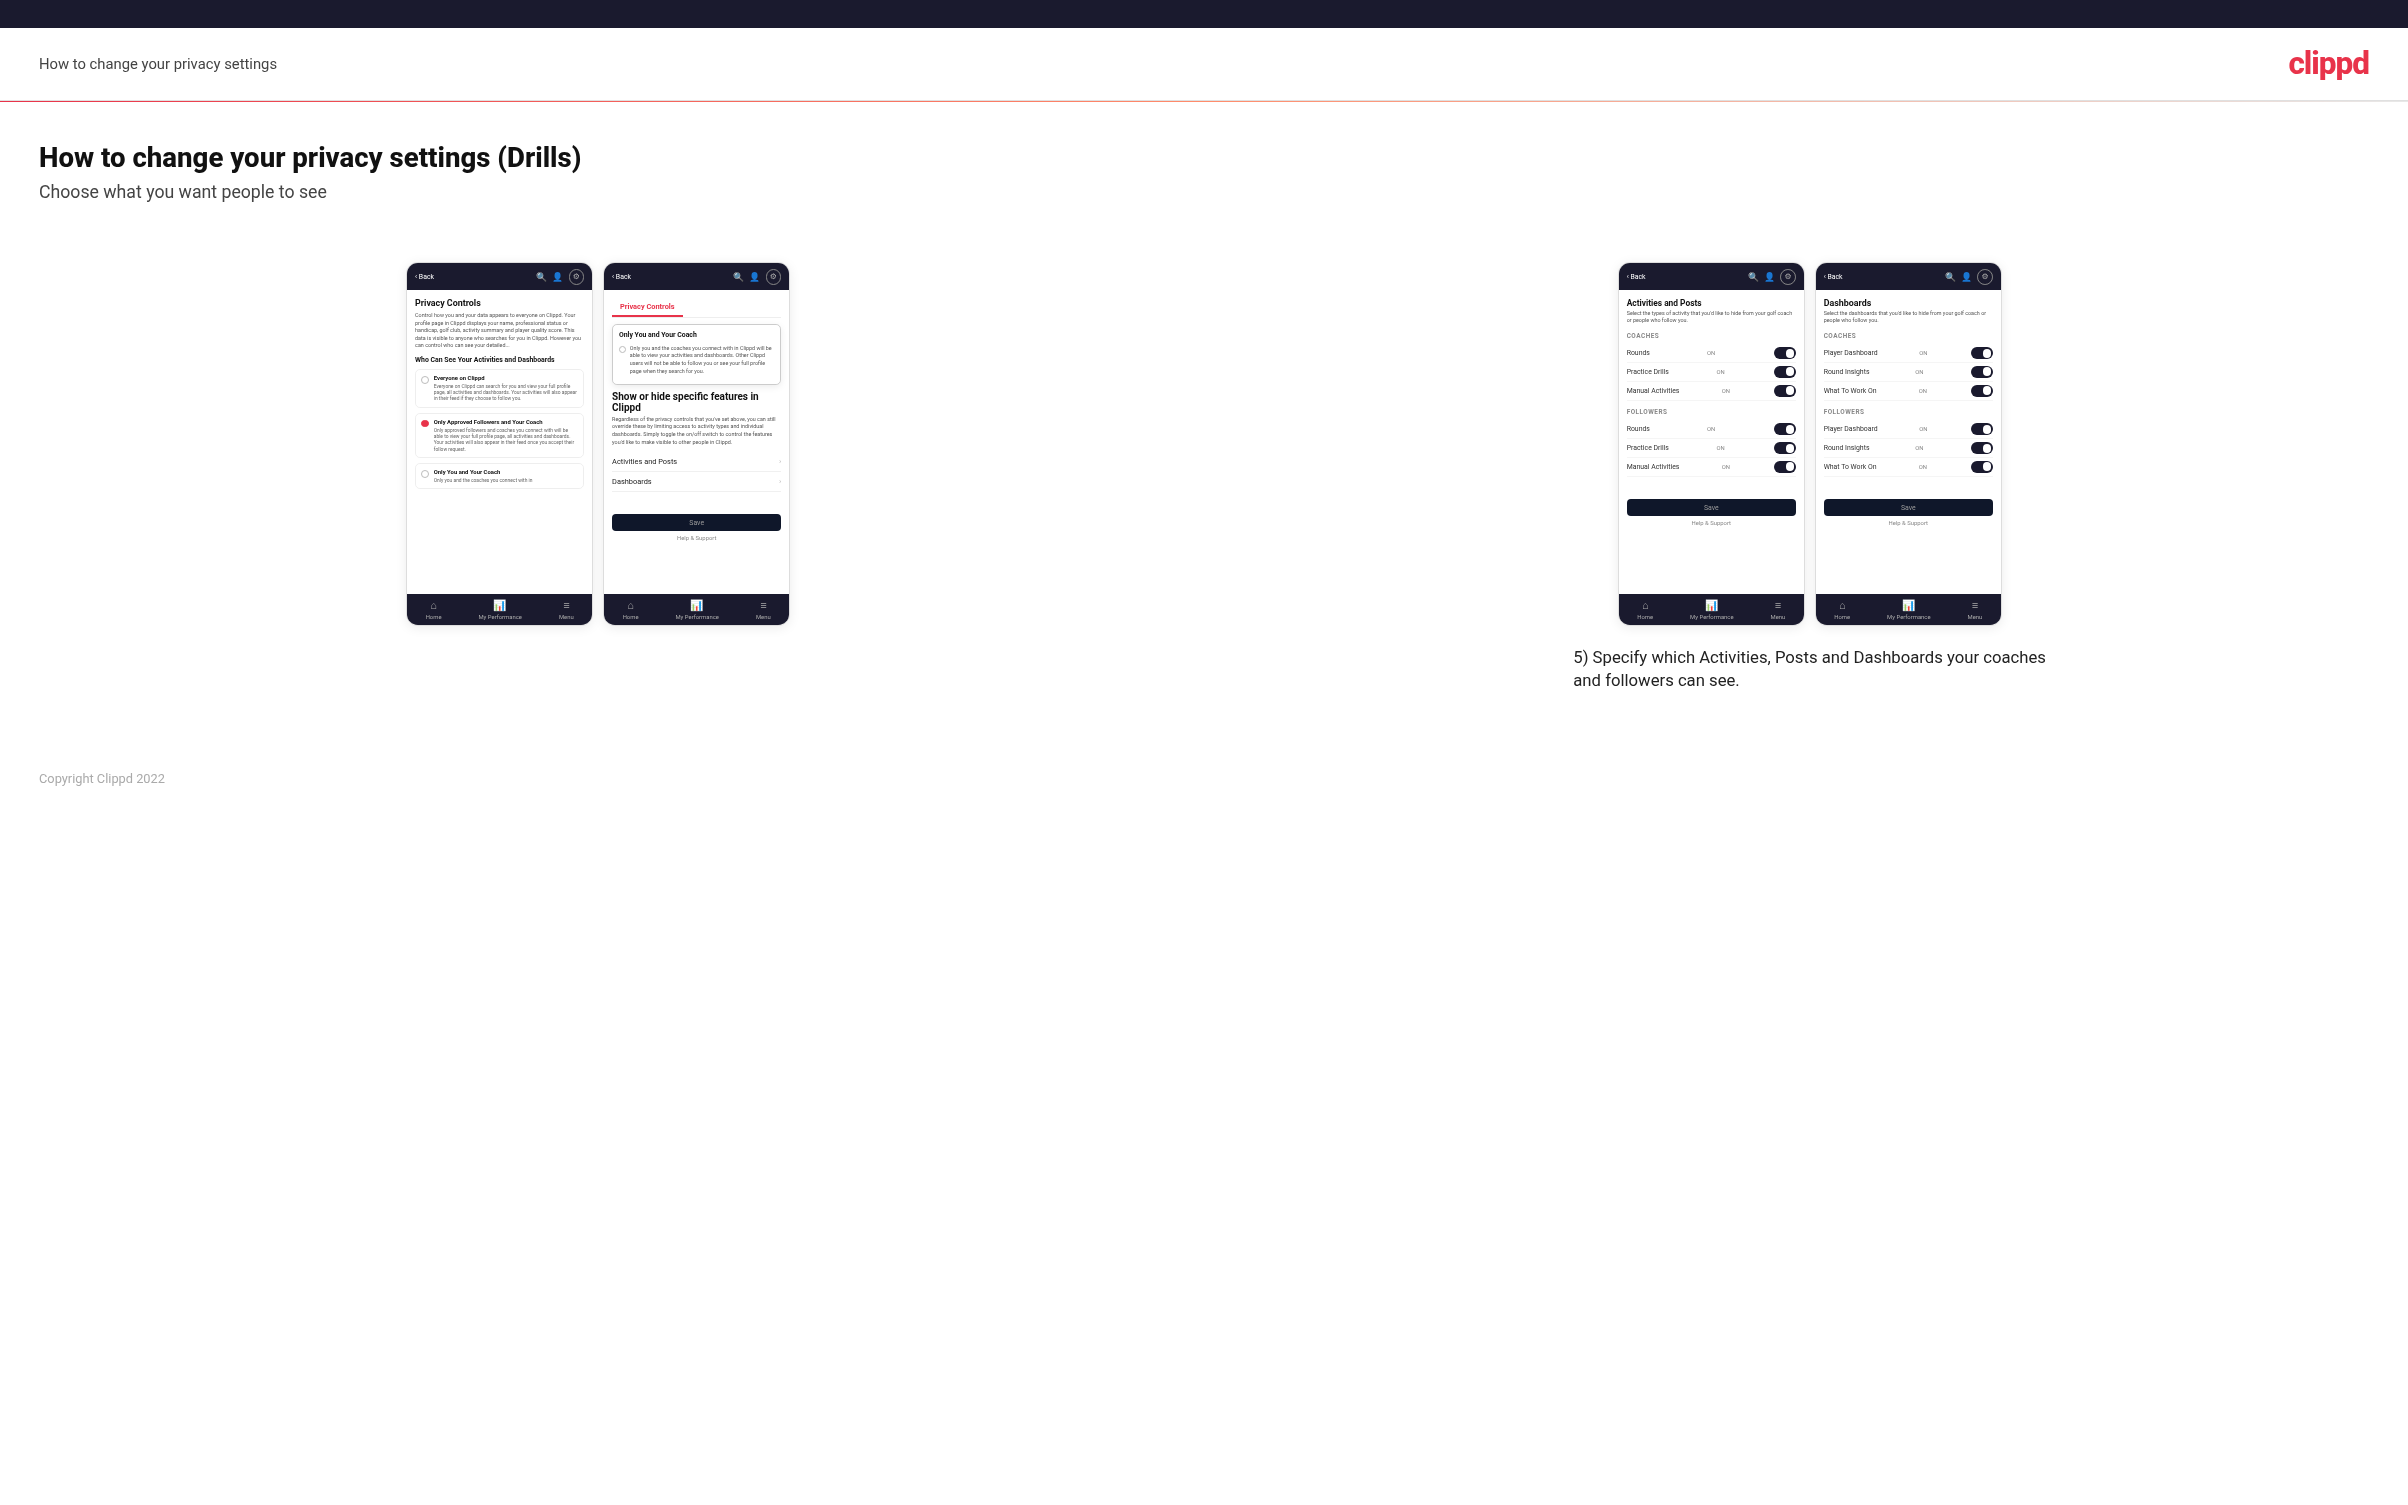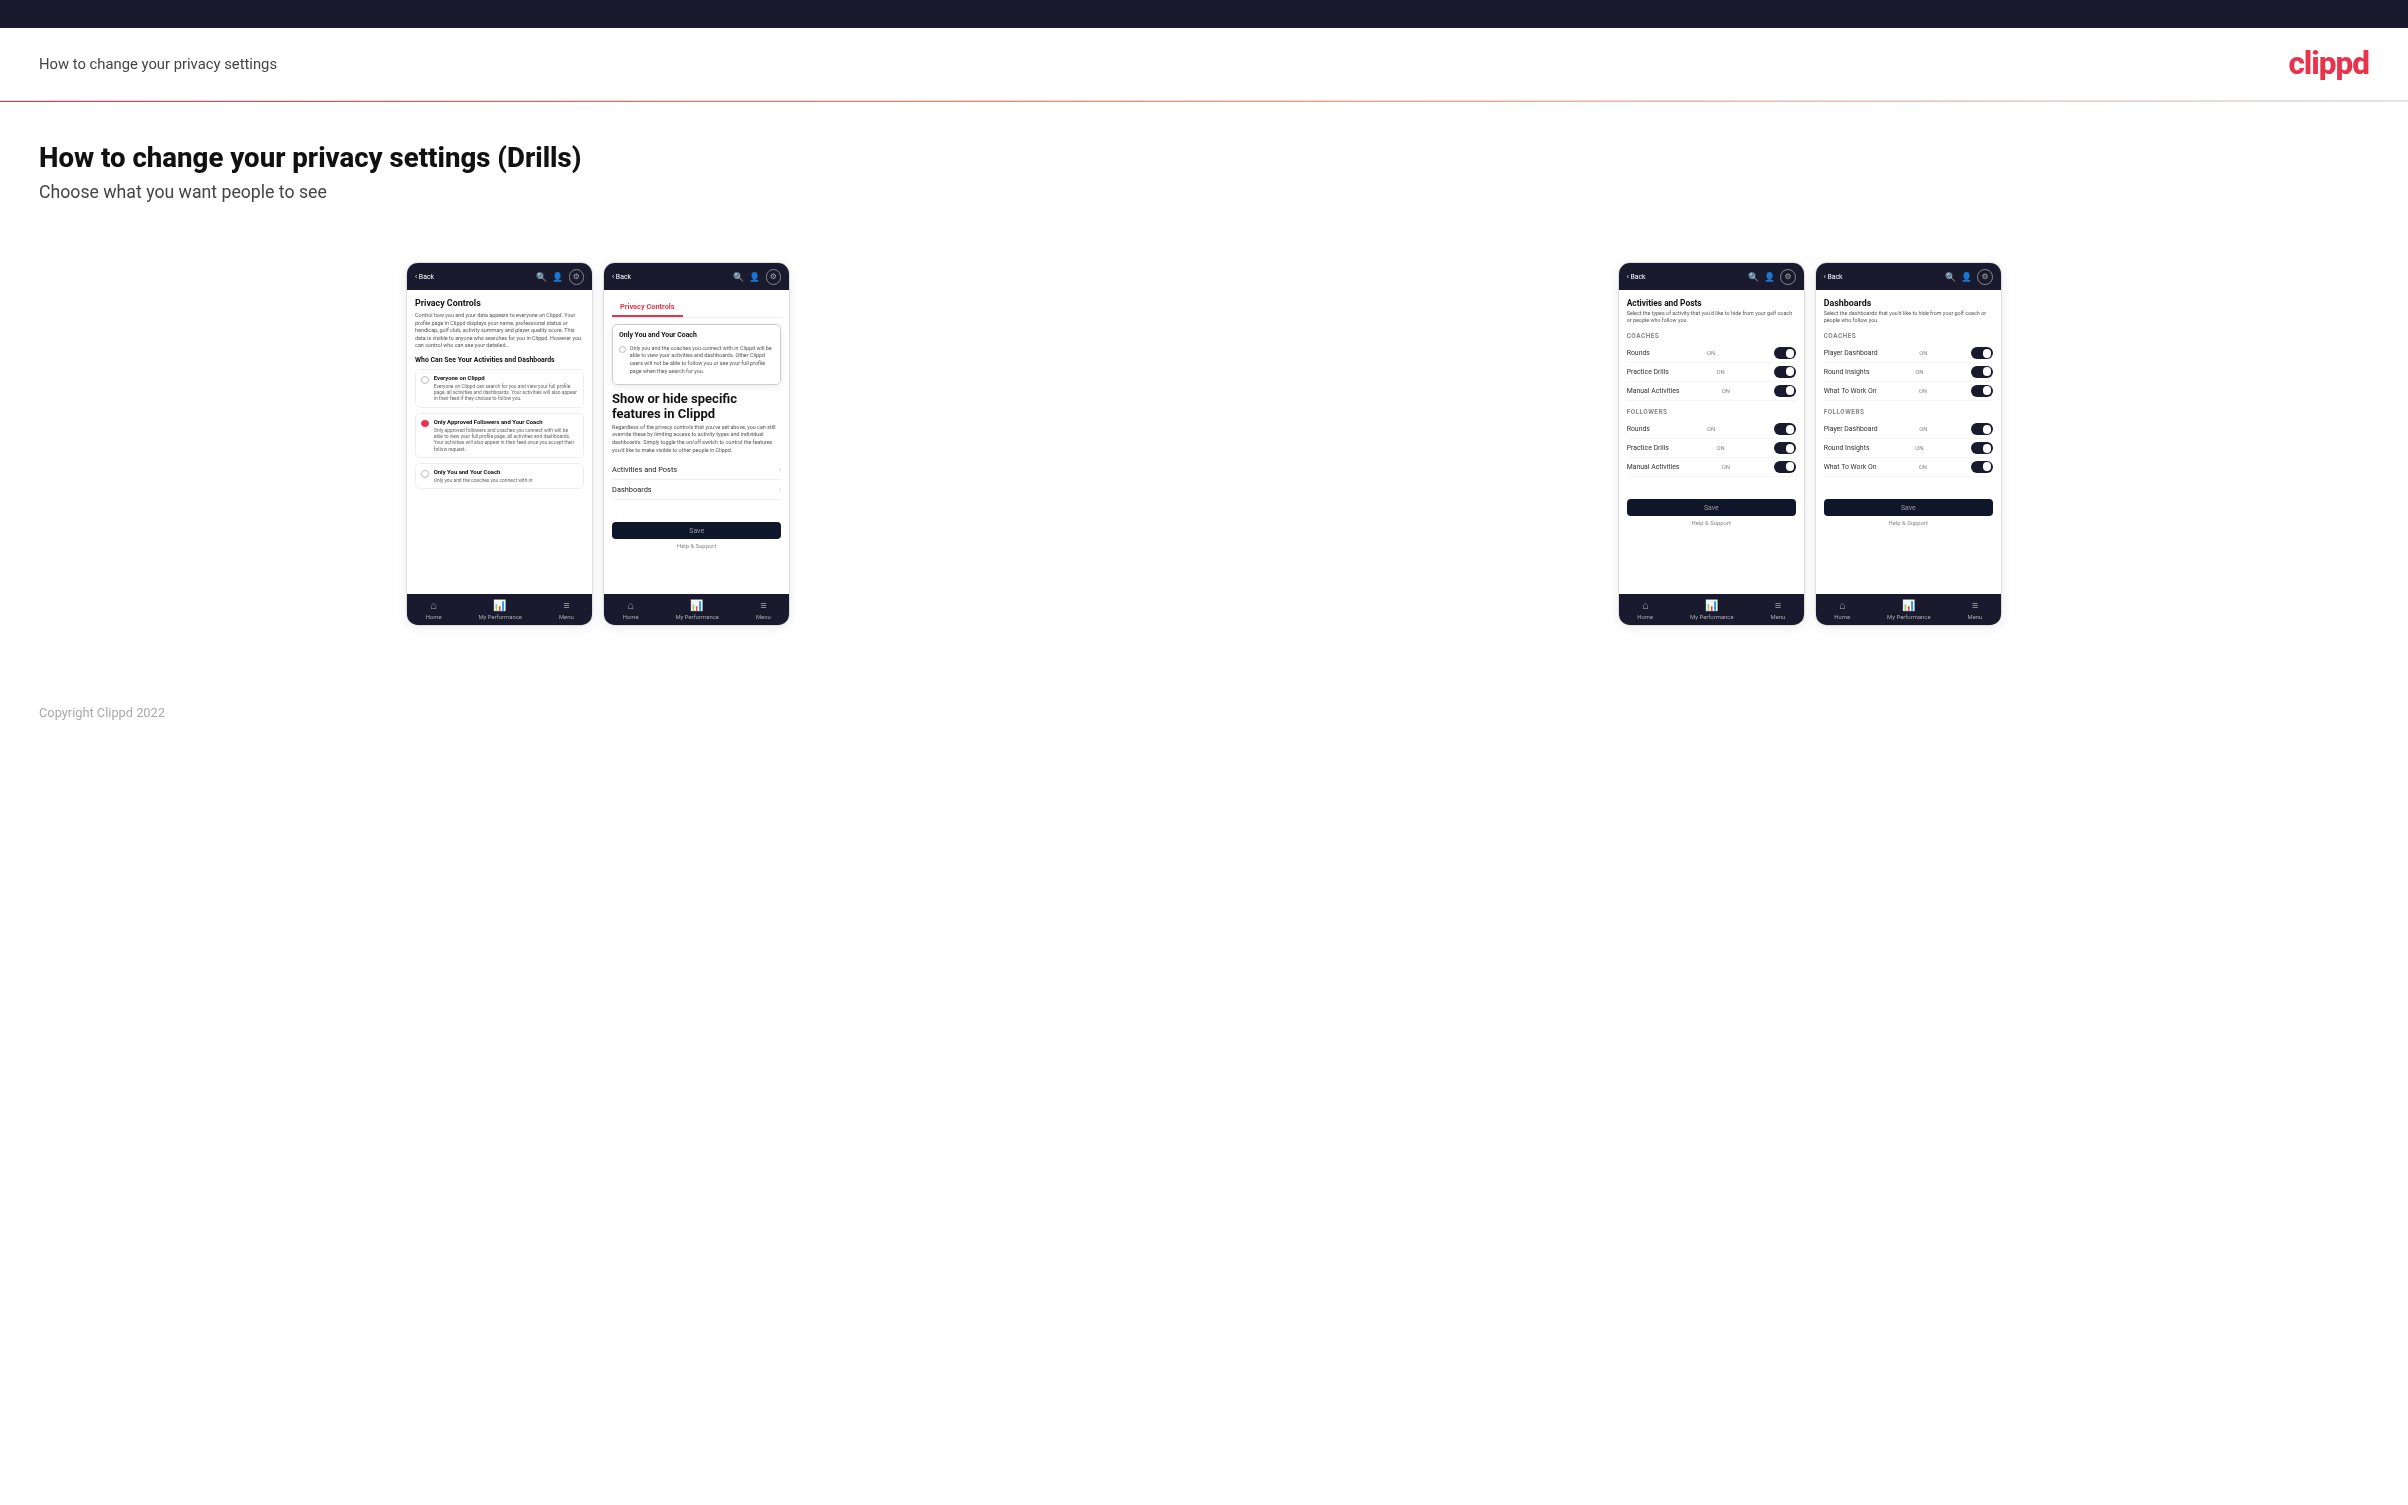--- a/index.html
+++ b/index.html
@@ -238,21 +238,21 @@
       color: #555;
       line-height: 1.4;
     }
     .popup-option {
       display: flex;
       gap: 3.9px;
       align-items: flex-start;
       padding: 3px 0;
     }
     .show-hide-title {
-      font-size: 13px;
+      font-size: 10px;
       font-weight: 700;
       color: #111;
       margin-bottom: 3px;
     }
     .show-hide-desc {
       font-size: 5.4px;
       color: #555;
       line-height: 1.4;
       margin-bottom: 5.9px;
     }
@@ -648,20 +648,21 @@
               <span>My Performance</span>
             </div>
             <div class="phone-bottom-item">
               <span class="phone-bottom-icon">≡</span>
               <span>Menu</span>
             </div>
           </div>
         </div>
 
       </div>
+      <div class="right-caption">5) Specify which Activities, Posts and Dashboards your  coaches and followers can see.</div>
     </div>
 
   </div>
 </div>
 
 <div class="footer">
   <span>Copyright Clippd 2022</span>
 </div>
 
 

